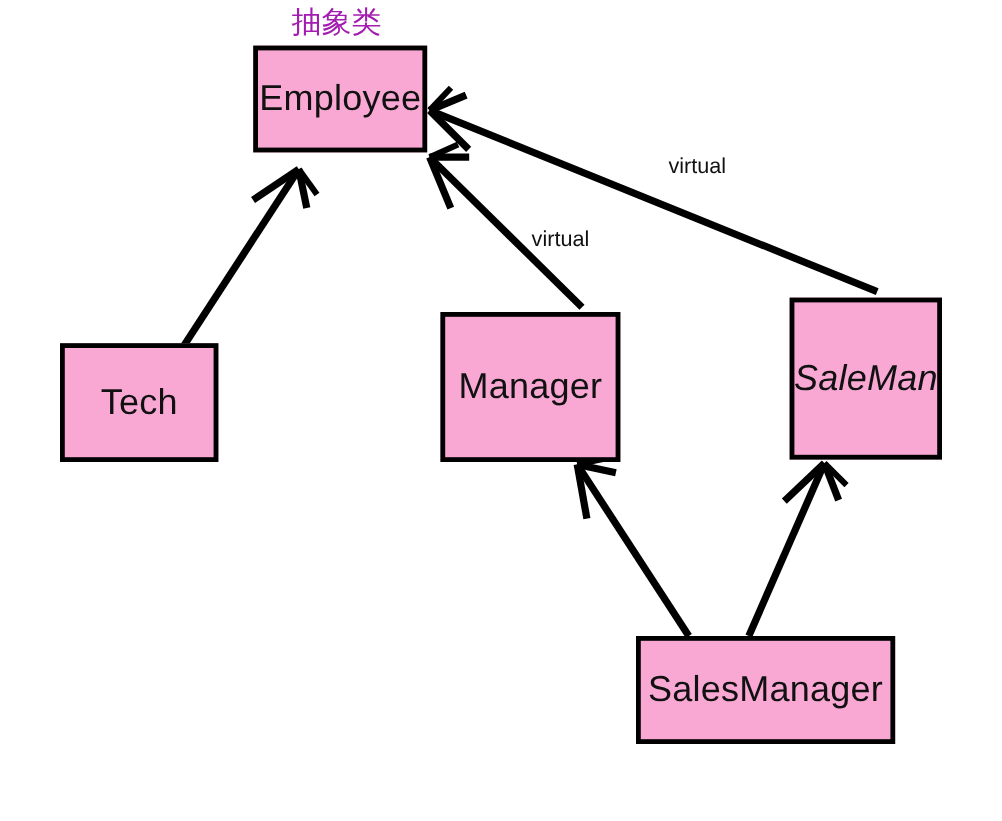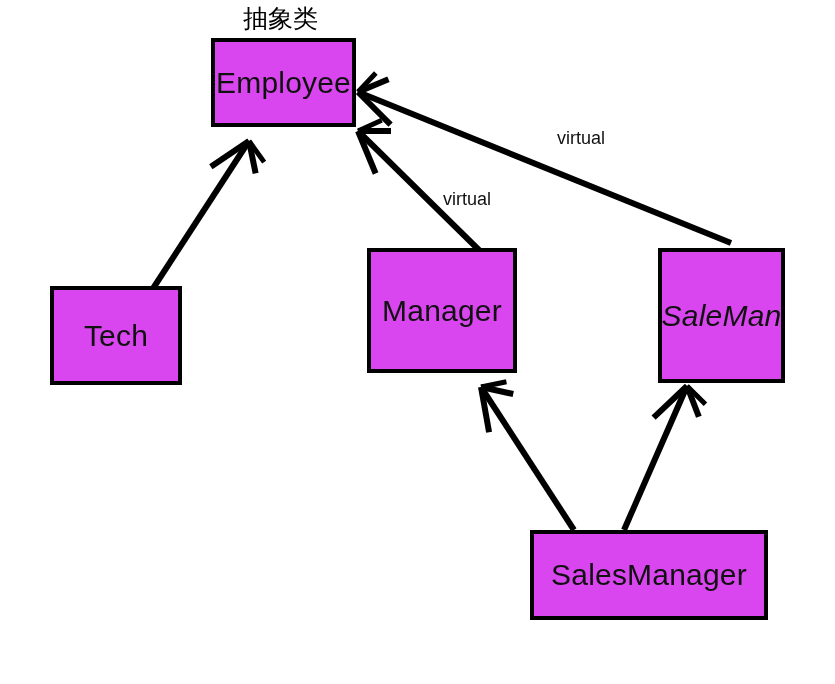--- a/index.html
+++ b/index.html
@@ -19,21 +19,21 @@
   #edges {
     position: absolute;
     left: 0;
     top: 0;
     width: 835px;
     height: 684px;
   }
   .node {
     position: absolute;
     box-sizing: border-box;
-    background: #d946ef;
+    background: #f9a8d4;
     border: 4px solid #000000;
     display: flex;
     align-items: center;
     justify-content: center;
     z-index: 3;
   }
   .node-label {
     font-size: 30px;
     color: #111111;
     line-height: 1;
@@ -97,29 +97,29 @@
     </svg>
 
   <div class="node" id="node-employee" style="left: 211px; top: 38px; width: 145px; height: 89px; border-color: rgb(0, 0, 0);">
     <span class="node-label">Employee</span>
   </div>
 
   <div class="node" id="node-tech" style="left: 50px; top: 286px; width: 132px; height: 99px; border-color: rgb(0, 0, 0);">
     <span class="node-label">Tech</span>
   </div>
 
-  <div class="node" id="node-manager" style="left: 367px; top: 248px; width: 150px; height: 125px; border-color: rgb(0, 0, 0); justify-content: center;">
+  <div class="node" id="node-manager" style="left: 367px; top: 260px; width: 150px; height: 125px; border-color: rgb(0, 0, 0); justify-content: center;">
     <span class="node-label">Manager</span>
   </div>
 
   <div class="node" id="node-saleman" style="left: 658px; top: 248px; width: 127px; height: 135px; border-color: rgb(0, 0, 0); font-style: italic;">
     <span class="node-label">SaleMan</span>
   </div>
 
-  <div class="node" id="node-salesmanager" style="left: 530px; top: 530px; width: 238px; height: 90px; border-color: rgb(0, 0, 0);">
+  <div class="node" id="node-salesmanager" style="left: 530px; top: 530px; width: 216px; height: 90px; border-color: rgb(0, 0, 0);">
     <span class="node-label">SalesManager</span>
   </div>
 
-  <div class="cjk-annotation" id="anno-abstract" style="left: 243px; top: 6px; color: #000000;">抽象类</div>
+  <div class="cjk-annotation" id="anno-abstract" style="left: 243px; top: 6px; color: #a21caf;">抽象类</div>
   <div class="annotation" id="anno-virtual-manager" style="left: 443px; top: 190px; color: rgb(17, 17, 17);">virtual</div>
   <div class="annotation" id="anno-virtual-saleman" style="left: 557px; top: 129px; color: rgb(17, 17, 17);">virtual</div>
 
 </div>
 
 </body></html>

